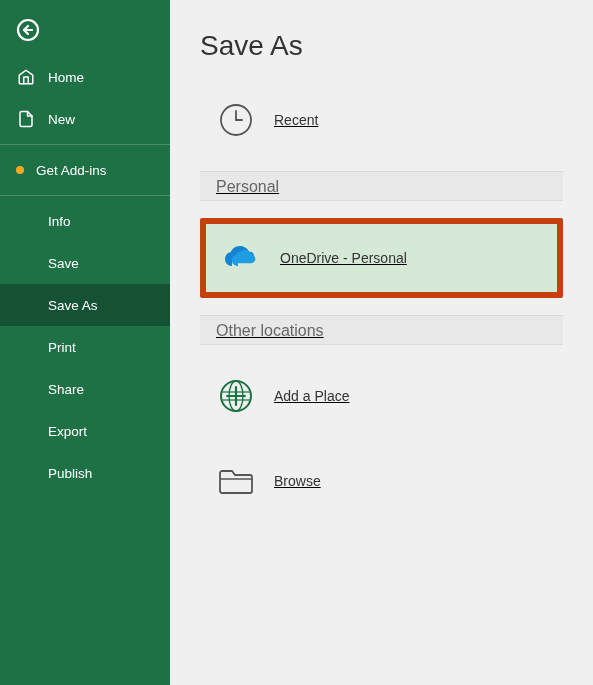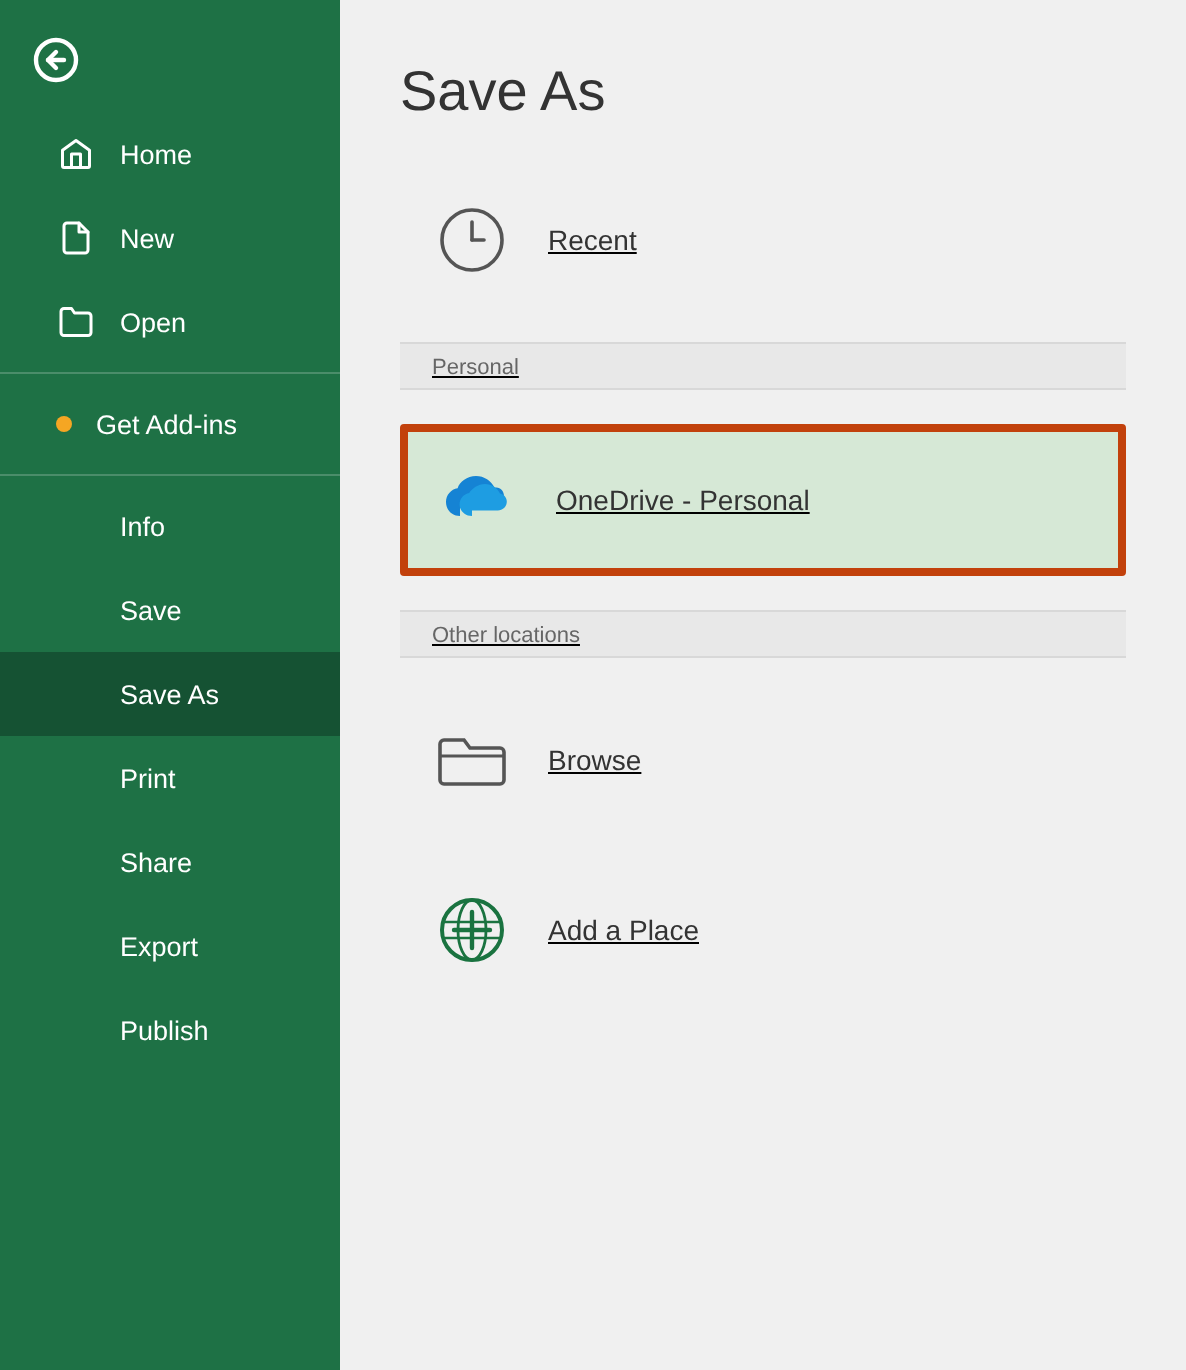--- a/index.html
+++ b/index.html
@@ -36,21 +36,21 @@
 
     .sidebar-nav {
       display: flex;
       flex-direction: column;
       flex: 1;
     }
 
     .sidebar-item {
       display: flex;
       align-items: center;
-      padding: 10px 28px;
+      padding: 10px 16px;
       cursor: pointer;
       font-size: 13.5px;
       color: white;
       gap: 12px;
       min-height: 42px;
     }
 
     .sidebar-item.active {
       background: #155233;
     }
@@ -112,25 +112,25 @@
       align-items: center;
       padding: 14px 16px;
       cursor: pointer;
       gap: 18px;
       background: transparent;
       border-radius: 2px;
     }
 
     .save-item.selected {
       background: #d6e8d6;
-      border: 4px solid #c2410c;
+      border: 6px solid #c2410c;
     }
 
     .section-label {
-      font-size: 11px;
+      font-size: 16px;
       color: #666;
       padding: 6px 16px 4px 16px;
       background: #e8e8e8;
       border-top: 1px solid #d8d8d8;
       border-bottom: 1px solid #d8d8d8;
     }
 
     .save-item-icon {
       width: 40px;
       height: 40px;
@@ -172,28 +172,20 @@
     <div class="sidebar-item">
       <span class="icon">
         <svg width="18" height="18" viewBox="0 0 24 24" fill="none" stroke="white" stroke-width="2" stroke-linecap="round" stroke-linejoin="round">
           <path d="M14 2H6a2 2 0 00-2 2v16a2 2 0 002 2h12a2 2 0 002-2V8z"></path>
           <polyline points="14,2 14,8 20,8"></polyline>
         </svg>
       </span>
       <span>New</span>
     </div>
 
-    <div class="sidebar-item">
-      <span class="icon">
-        <svg width="18" height="18" viewBox="0 0 24 24" fill="none" stroke="white" stroke-width="2" stroke-linecap="round" stroke-linejoin="round">
-          <path d="M22 19a2 2 0 01-2 2H4a2 2 0 01-2-2V5a2 2 0 012-2h5l2 3h9a2 2 0 012 2z"></path>
-        </svg>
-      </span>
-      <span>Open</span>
-    </div>
 
     <div class="sidebar-divider"></div>
 
     <div class="sidebar-item">
       <span class="dot-indicator"></span>
       <span>Get Add-ins</span>
     </div>
 
     <div class="sidebar-divider"></div>
 
@@ -256,39 +248,39 @@
         </svg>
       </div>
       <span class="save-item-label">OneDrive - Personal</span>
     </div>
 
     <div class="section-label">Other locations</div>
 
 
     <div class="save-item">
       <div class="save-item-icon">
-        <svg width="38" height="32" viewBox="0 0 38 32" fill="none">
-
-          <path d="M3 8c0-1.1.9-2 2-2h10l3 4h15c1.1 0 2 .9 2 2v14c0 1.1-.9 2-2 2H5c-1.1 0-2-.9-2-2V8z" stroke="#555" stroke-width="1.8" fill="none"></path>
-
-          <path d="M3 14h32" stroke="#555" stroke-width="1.5"></path>
-        </svg>
-      </div>
-      <span class="save-item-label">Browse</span>
-    </div>
-
-    <div class="save-item">
-      <div class="save-item-icon">
         <svg width="38" height="38" viewBox="0 0 38 38" fill="none">
           <circle cx="19" cy="19" r="15" stroke="#1a7340" stroke-width="2" fill="none"></circle>
           <line x1="10" y1="19" x2="28" y2="19" stroke="#1a7340" stroke-width="2.2" stroke-linecap="round"></line>
           <line x1="19" y1="10" x2="19" y2="28" stroke="#1a7340" stroke-width="2.2" stroke-linecap="round"></line>
 
           <ellipse cx="19" cy="19" rx="7" ry="15" stroke="#1a7340" stroke-width="1.4" fill="none"></ellipse>
           <line x1="4" y1="15" x2="34" y2="15" stroke="#1a7340" stroke-width="1.2"></line>
           <line x1="4" y1="23" x2="34" y2="23" stroke="#1a7340" stroke-width="1.2"></line>
         </svg>
       </div>
       <span class="save-item-label">Add a Place</span>
     </div>
 
+    <div class="save-item">
+      <div class="save-item-icon">
+        <svg width="38" height="32" viewBox="0 0 38 32" fill="none">
+
+          <path d="M3 8c0-1.1.9-2 2-2h10l3 4h15c1.1 0 2 .9 2 2v14c0 1.1-.9 2-2 2H5c-1.1 0-2-.9-2-2V8z" stroke="#555" stroke-width="1.8" fill="none"></path>
+
+          <path d="M3 14h32" stroke="#555" stroke-width="1.5"></path>
+        </svg>
+      </div>
+      <span class="save-item-label">Browse</span>
+    </div>
+
   </div>
 </main>
 
 </body></html>

